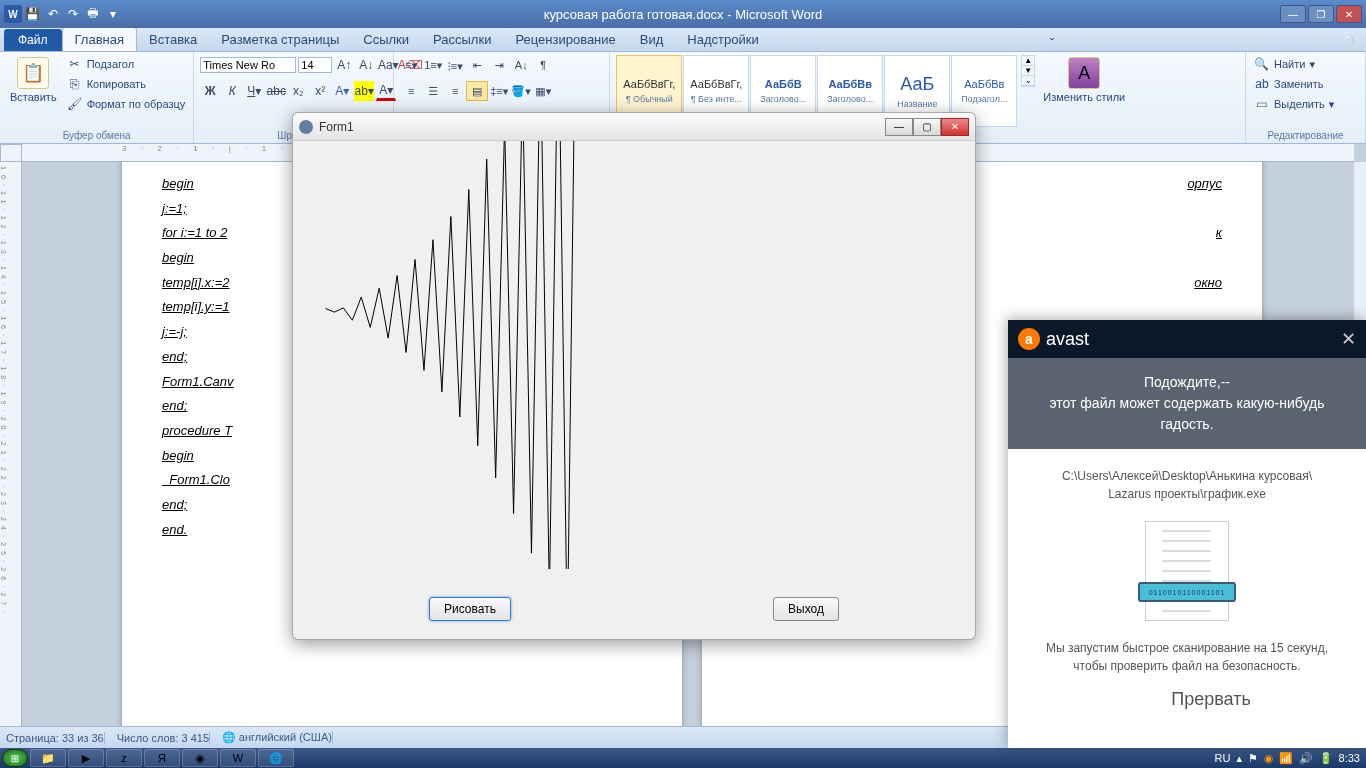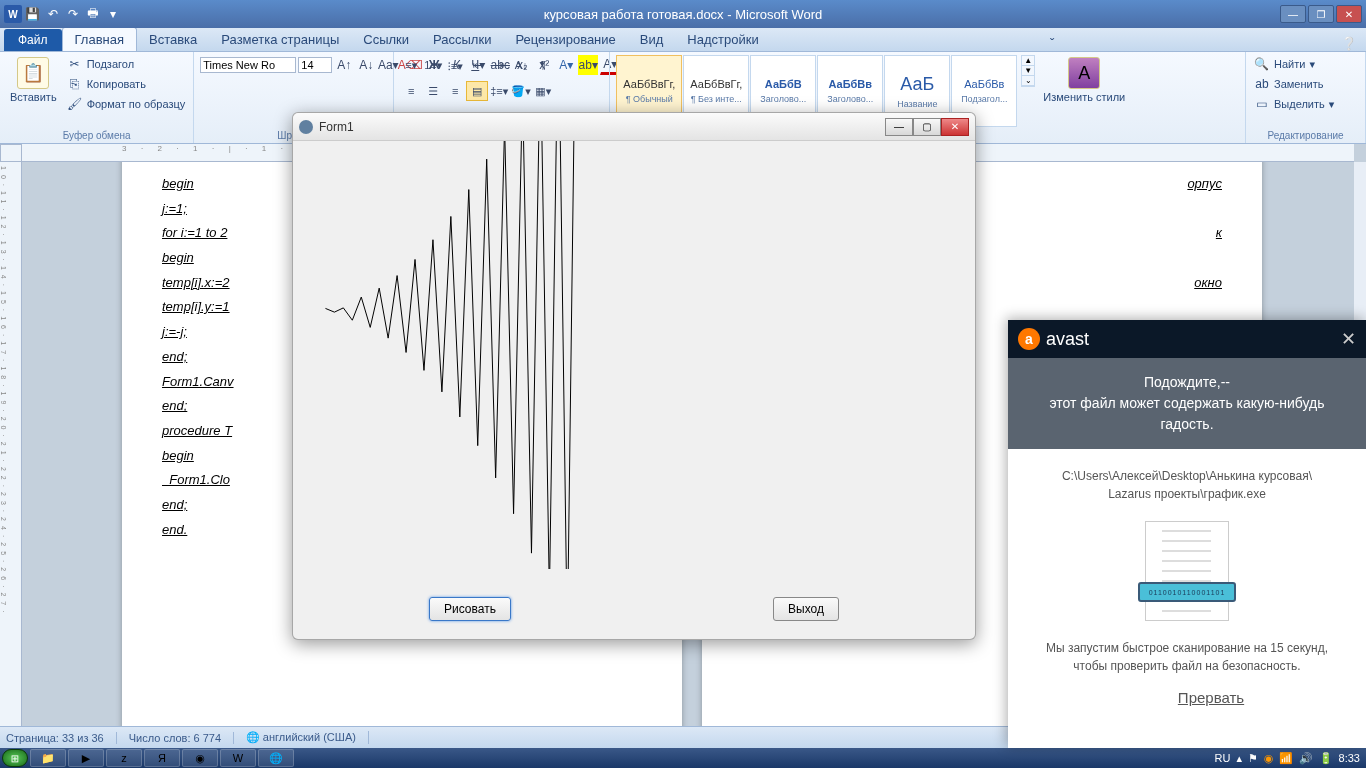--- a/index.html
+++ b/index.html
@@ -64,21 +64,21 @@
 
 .doc-pages { position: absolute; top: 18px; left: 22px; right: 12px; bottom: 0; overflow: hidden; }
 .page { position: absolute; background: #fff; box-shadow: 0 2px 6px rgba(0,0,0,0.3); }
 .page-left { top: -20px; left: 100px; width: 560px; height: 680px; padding: 30px 40px; }
 .page-right { top: -20px; left: 680px; width: 560px; height: 680px; padding: 30px 40px; }
 .code-text { font-family: 'Times New Roman', serif; font-style: italic; font-size: 13px; line-height: 1.9; color: #000; }
 .code-text u { text-decoration: underline; }
 
 
 .statusbar { position: absolute; bottom: 20px; left: 0; right: 0; height: 22px; background: linear-gradient(#dce8f6, #c4d8ee); border-top: 1px solid #a0b8d8; display: flex; align-items: center; font-size: 11px; color: #3a5a8a; padding: 0 6px; gap: 12px; }
-.status-seg { border-right: 1px solid #a0b8d8; padding-right: 12px; }
+.status-seg { border-right: 1px solid #a0b8d8; padding-right: 0; }
 .status-right { margin-left: auto; display: flex; align-items: center; gap: 6px; }
 
 
 .taskbar { position: absolute; bottom: 0; left: 0; right: 0; height: 20px; background: linear-gradient(#3a5888, #1a3868); display: flex; align-items: center; padding: 0 2px; gap: 2px; }
 .start-orb { width: 26px; height: 18px; border-radius: 12px; background: radial-gradient(#58c858,#186818); border: 1px solid #0a380a; display: flex; align-items: center; justify-content: center; }
 .task-btn { width: 36px; height: 18px; background: rgba(255,255,255,0.1); border: 1px solid rgba(255,255,255,0.2); border-radius: 2px; display: flex; align-items: center; justify-content: center; font-size: 11px; cursor: pointer; }
 .tray { margin-left: auto; display: flex; align-items: center; gap: 6px; color: #fff; font-size: 10px; padding-right: 4px; }
 .tray-icon { font-size: 11px; }
 
 
@@ -99,21 +99,21 @@
 .avast-head { background: #0b1828; color: #fff; padding: 8px 10px; display: flex; align-items: center; }
 .avast-logo { display: flex; align-items: center; gap: 6px; font-size: 18px; font-weight: 300; }
 .avast-orb { width: 22px; height: 22px; border-radius: 50%; background: #ff7800; display: flex; align-items: center; justify-content: center; font-size: 14px; color: #fff; font-weight: bold; }
 .avast-close { margin-left: auto; font-size: 18px; cursor: pointer; color: #ccc; }
 .avast-sub { background: #5a6470; color: #fff; text-align: center; padding: 14px 20px; font-size: 14px; line-height: 1.5; }
 .avast-body { flex: 1; padding: 18px 20px; text-align: center; font-size: 12px; color: #555; display: flex; flex-direction: column; align-items: center; }
 .avast-path { line-height: 1.5; margin-bottom: 18px; }
 .avast-doc-icon { width: 84px; height: 100px; border: 1px solid #ccc; position: relative; margin-bottom: 18px; background: repeating-linear-gradient(#fff, #fff 8px, #ddd 8px, #ddd 10px); background-size: 60% 100%; background-position: center; background-repeat: no-repeat; }
 .avast-scan { position: absolute; bottom: 18px; left: -8px; right: -8px; height: 20px; background: #4abfd8; border: 2px solid #3a5a78; border-radius: 3px; font-size: 7px; color: #1a3a58; display: flex; align-items: center; justify-content: center; letter-spacing: 1px; overflow: hidden; }
 .avast-msg { line-height: 1.5; margin-bottom: 14px; }
-.avast-abort { text-decoration: underline; cursor: pointer; font-size: 15px; margin-left: 48px; }
+.avast-abort { cursor: pointer; font-size: 18px; margin-left: 48px; }
 
 svg.wave { width: 100%; height: 100%; }
 </style>
 </head>
 <body>
 
 <div class="titlebar">
   <div class="qat">
     <span class="qat-icon" style="background:#2a5aa8;border-radius:2px;font-weight:bold;font-size:10px;">W</span>
     <span class="qat-icon">💾</span>
@@ -164,21 +164,21 @@
         <div class="small-btn">
             <span class="sicon">🖌</span>
             <span>Формат по образцу</span>
           </div>
       </div>
     </div>
     <div class="group-label">Буфер обмена</div>
   </div>
 
   <div class="ribbon-group font-group" style="width:200px;">
-    <div class="group-body" style="">
+    <div class="group-body" style="flex-direction:column;">
       <div class="row">
         <input class="font-select" style="width: 96px;" value="Times New Ro">
         <input class="font-select" style="width: 34px;" value="14">
         <div class="fbtn">A↑</div>
         <div class="fbtn">A↓</div>
         <div class="fbtn">Aa▾</div>
         <div class="fbtn" style="color:#c44;">A⌫</div>
       </div>
       <div class="row">
         <div class="fbtn">
@@ -323,21 +323,21 @@
           <div>&nbsp;</div>
           <div><u>150,150</u></div>
         </div>
 
     </div>
   </div>
 </div>
 
 <div class="statusbar">
   <span class="status-seg">Страница: 33 из 36</span>
-  <span class="status-seg">Число слов: 6 774</span>
+  <span class="status-seg">Число слов: 3 415</span>
   <span class="status-seg">🌐 <span>английский (США)</span></span>
   <div class="status-right"></div>
 </div>
 
 <div class="taskbar">
   <div class="start-orb">
       <span style="color:#fff;font-size:10px;">⊞</span>
     </div>
   <div id="task-items" style="display:flex;gap:2px;">
       <div class="task-btn">📁</div>

